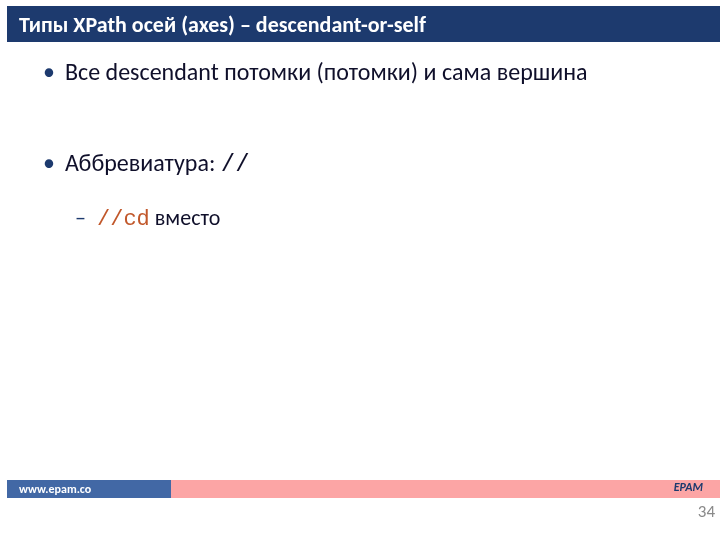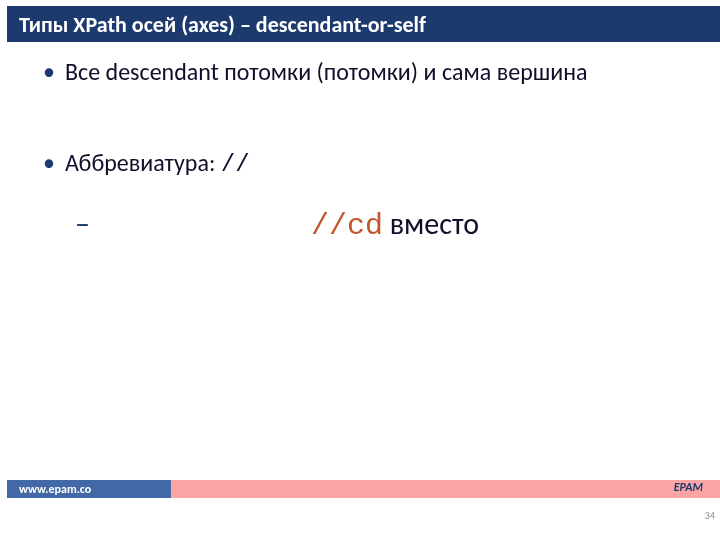--- a/index.html
+++ b/index.html
@@ -13,39 +13,39 @@
   .body-content {
     position: absolute; left: 36px; top: 56px; width: 650px;
     font-size: 24px; line-height: 1.3;
   }
   .body-content ul { list-style: none; }
   .body-content > ul > li { position: relative; padding-left: 22px; margin-bottom: 60px; }
   .body-content > ul > li::before {
     content: "•"; position: absolute; left: 0; top: 0; color: #1d3a6e;
   }
   .sub { list-style: none; margin-top: 24px; margin-left: 10px; }
-  .sub > li { position: relative; padding-left: 22px; font-size: 30px; text-align: center; }
+  .sub > li { position: relative; padding-left: 22px; font-size: 22px; }
   .sub > li::before {
     content: "–"; position: absolute; left: 0; top: 0; color: #1d3a6e;
   }
   .mono { font-family: "Courier New", monospace; color: #c1572a; }
   .black-mono { font-family: "Courier New", monospace; color: #0f0f2a; }
   .footer {
     position: absolute; left: 0; bottom: 30px; width: 720px; height: 18px;
     background: #fca5a5; font-size: 12px; color: #1d3a6e; font-weight: 600;
     display: flex; 
   }
   .footer .left {
     height: 100%; background: #4268a5; color: #fff; font-weight: 700;
     padding: 0 80px 0 12px; display: flex; align-items: center;
   }
   .footer .right { margin-left: auto; padding-right: 24px; font-style: italic; }
   .page-num {
     position: absolute; right: 12px; bottom: 6px;
-    font-size: 10px; color: #8a8a8a;
+    font-size: 17px; color: #8a8a8a;
   }
 </style>
 </head>
 <body>
 
 <div class="slide">
 
   <div class="title-bar">
     <span>Типы XPath осей (axes) – descendant-or-self</span>
   </div>

